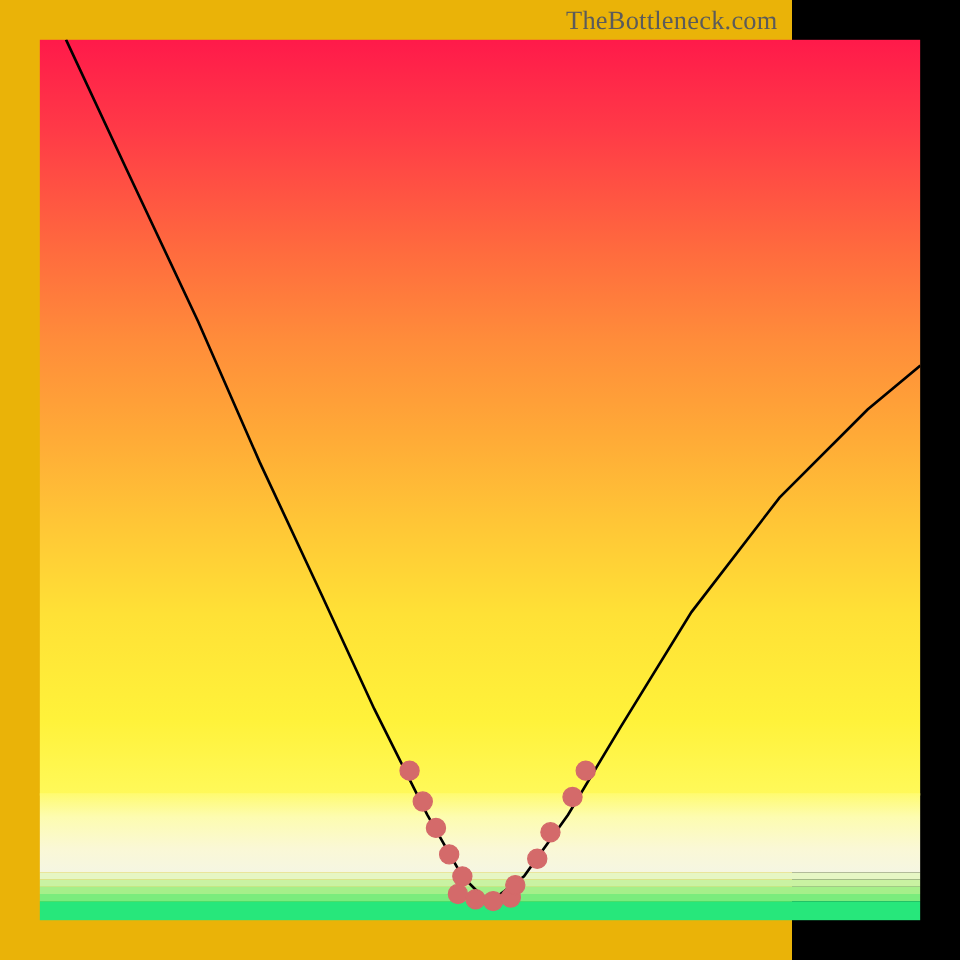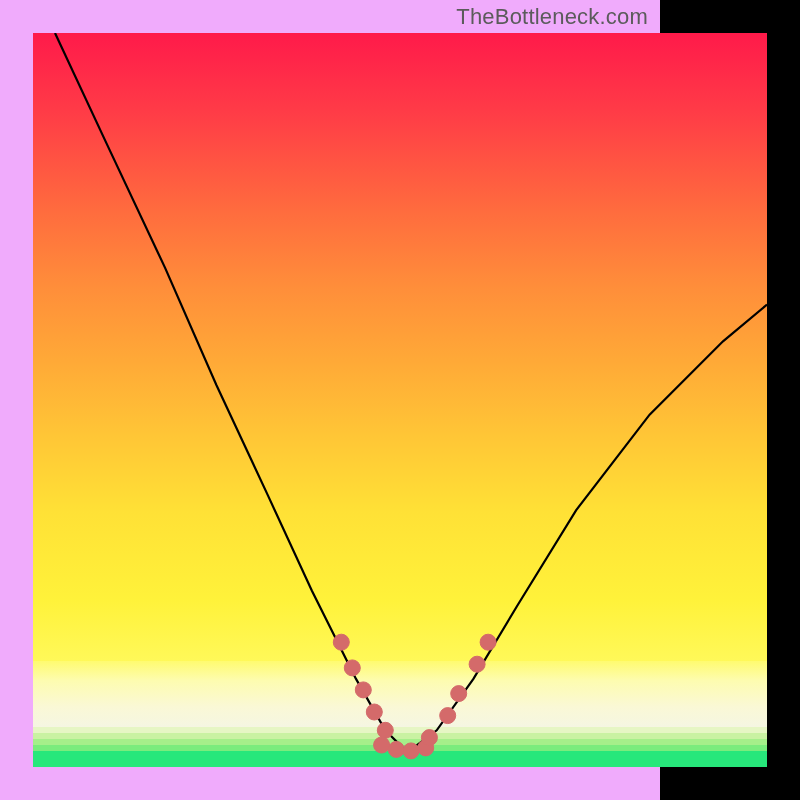--- a/index.html
+++ b/index.html
@@ -10,21 +10,22 @@
     overflow: hidden;
     background: #000;
     font-family: Arial, Helvetica, sans-serif;
   }
   .frame {
     position: absolute;
     top: 0;
     left: 0;
     width: 660px;
     height: 800px;
-    background: #f0abfc;
+    background: #eab308;
+    font-family: Liberation Serif, serif;
   }
   .plot-area {
     position: absolute;
     top: 33px;
     left: 33px;
     width: 734px;
     height: 734px;
     overflow: hidden;
   }
   

